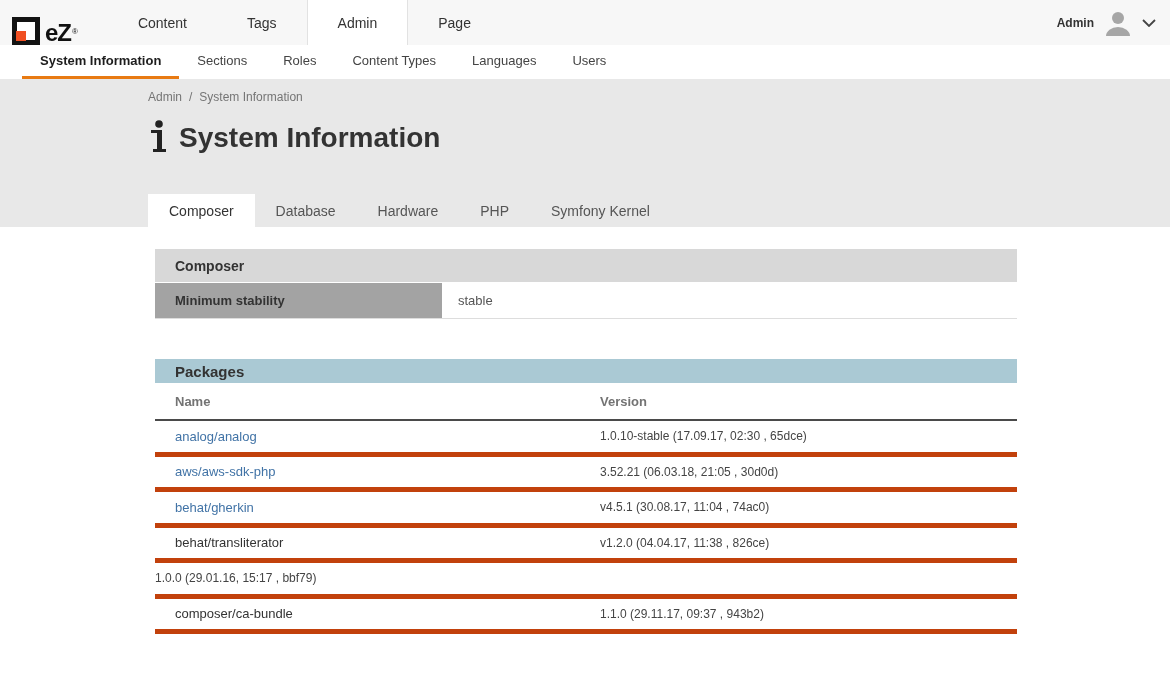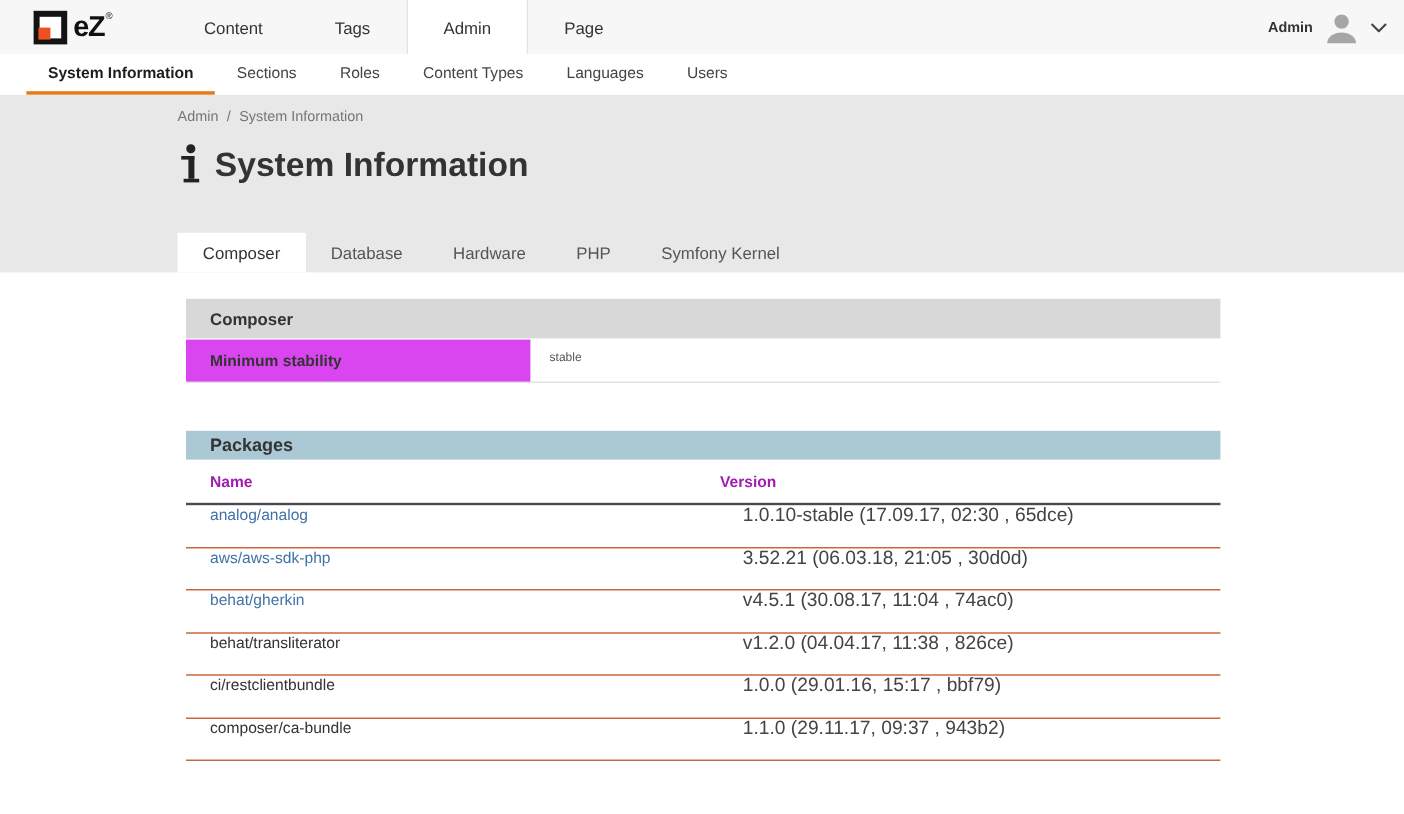--- a/index.html
+++ b/index.html
@@ -11,21 +11,21 @@
     --band_bg:#e8e8e8;
   }
   *{box-sizing:border-box;}
   html,body{margin:0;padding:0;}
   body{
     width:1170px;height:678px;overflow:hidden;background:#fff;
     font-family:"Liberation Sans", sans-serif;color:#333;position:relative;
   }
   
   .topbar{height:45px;background:#f7f7f7;display:flex;align-items:stretch;}
-  .logo{display:flex;align-items:center;padding:0 28px;cursor:pointer;}
+  .logo{display:flex;align-items:flex-end;padding:0 12px;cursor:pointer;}
   .logo-mark{width:28px;height:28px;border:5px solid #131313;position:relative;background:#fff;display:inline-block;}
   .logo-orange{position:absolute;left:-1px;bottom:-1px;width:10px;height:10px;background:var(--logo_orange);}
   .logo-text{font-size:24px;font-weight:bold;color:#111;margin-left:5px;letter-spacing:-1px;line-height:1;}
   .logo-reg{font-size:8px;color:#111;position:relative;top:-9px;margin-left:1px;}
   .topnav{display:flex;margin-left:18px;align-items:stretch;justify-content:flex-end;}
   .topnav-item{padding:0 30px;display:flex;align-items:center;font-size:14px;color:#333;cursor:pointer;}
   .topnav-item.active{background:#fff;border-left:1px solid #e2e2e2;border-right:1px solid #e2e2e2;}
   .user-area{margin-left:auto;display:flex;align-items:center;padding-right:14px;gap:9px;cursor:pointer;}
   .user-name{font-size:12px;font-weight:bold;color:#333;}
   .avatar{display:flex;align-items:center;}
@@ -44,28 +44,28 @@
   .tabs{position:absolute;bottom:0;left:148px;display:flex;}
   .tab{padding:0 21px;height:33px;display:flex;align-items:center;font-size:14px;color:#555;cursor:pointer;}
   .tab.active{background:#fff;color:#333;}
   
   .content{background:#fff;padding:22px 0 0 155px;}
   .table{width:862px;}
   .table-head{height:33px;display:flex;align-items:center;padding-left:20px;font-weight:bold;font-size:14px;color:#333;}
   .table-head.gray{background:var(--composer_header_bg);margin-bottom:1px;}
   .table-head.blue{background:var(--packages_header_bg);height:24px;font-size:15px;}
   .kv-row{display:flex;border-bottom:1px solid #ddd;}
-  .kv-label{width:287px;background:#d946ef;padding:10px 20px;font-weight:bold;font-size:13px;color:#333;}
-  .kv-value{flex:1;padding:10px 16px;font-size:10px;color:#555;}
+  .kv-label{width:287px;background:#a3a3a3;padding:10px 20px;font-weight:bold;font-size:13px;color:#333;}
+  .kv-value{flex:1;padding:10px 16px;font-size:13px;color:#555;}
   .packages-table{margin-top:40px;}
-  .col-head{display:flex;height:38px;align-items:center;border-bottom:2px solid #4a4a4a;font-weight:bold;font-size:13px;color:#a21caf;}
+  .col-head{display:flex;height:38px;align-items:center;border-bottom:2px solid #4a4a4a;font-weight:bold;font-size:13px;color:#737373;}
   .cell-name{width:445px;padding-left:20px;}
   .cell-ver{flex:1;}
-  .pkg-row{display:flex;height:35.5px;align-items:flex-start;border-bottom:1px solid #c2410c;font-size:13px;color:#333;gap:19px;}
-  .pkg-row .cell-ver{color:#444;font-size:16px;}
+  .pkg-row{display:flex;height:35.5px;align-items:center;border-bottom:5px solid #c2410c;font-size:13px;color:#333;}
+  .pkg-row .cell-ver{color:#444;font-size:12px;}
   .pkg-name.link{color:var(--link_blue);cursor:pointer;}
 </style>
 </head>
 <body>
 
 <div>
 
   <header class="topbar">
     <div class="logo">
       <span class="logo-mark">
@@ -217,23 +217,20 @@
           </div>
 
           <div class="pkg-row">
             <div class="cell-name">
               <span class="pkg-name">behat/transliterator</span>
             </div>
             <div class="cell-ver">v1.2.0 (04.04.17, 11:38 , 826ce)</div>
           </div>
 
           <div class="pkg-row">
-            <div class="cell-name">
-              <span class="pkg-name">ci/restclientbundle</span>
-            </div>
             <div class="cell-ver">1.0.0 (29.01.16, 15:17 , bbf79)</div>
           </div>
 
           <div class="pkg-row">
             <div class="cell-name">
               <span class="pkg-name">composer/ca-bundle</span>
             </div>
             <div class="cell-ver">1.1.0 (29.11.17, 09:37 , 943b2)</div>
           </div>
         </div>

